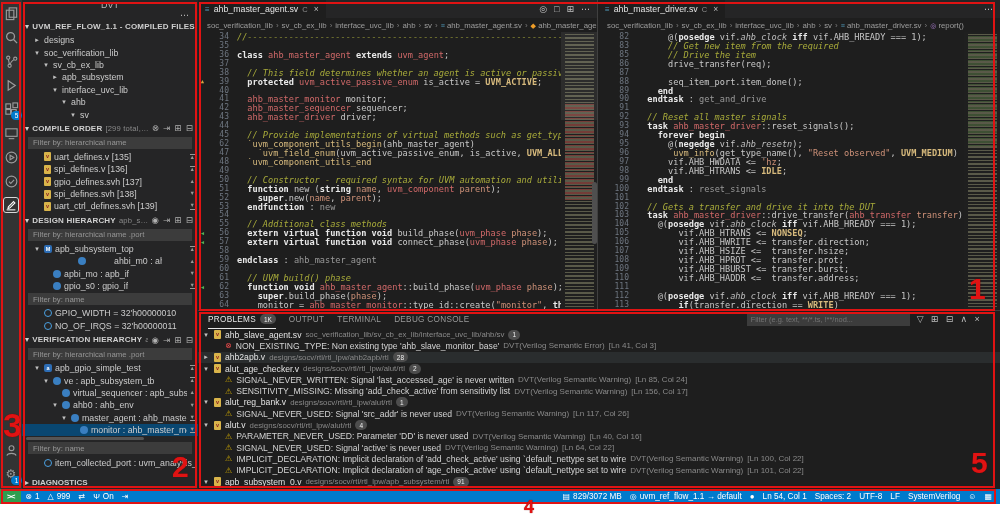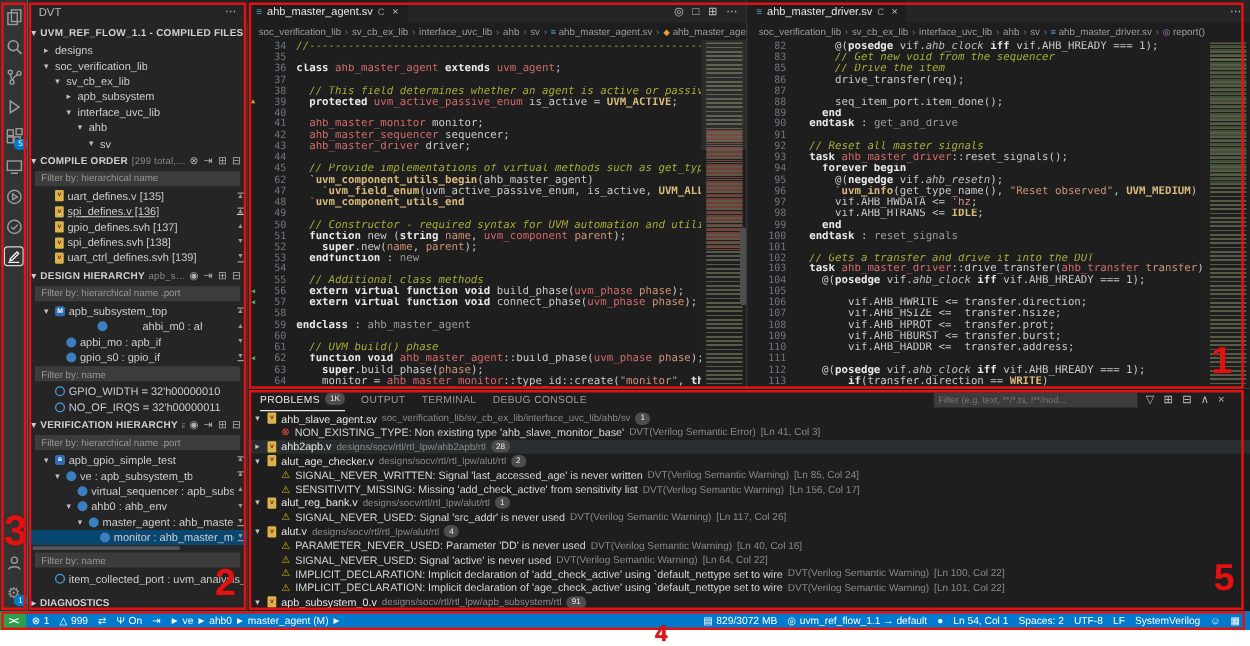--- a/index.html
+++ b/index.html
@@ -13,21 +13,21 @@
   .acticon{position:relative;width:16px;height:16px;color:#9b9b9b;display:flex;align-items:center;justify-content:center;font-size:12px;}
   .acticon svg{width:15px;height:15px;}
   .acticon.active{color:#ffffff;border:1px solid #d7d7d7;border-radius:3px;box-sizing:border-box;}
   .actbadge{position:absolute;right:-3px;bottom:-3px;background:#007acc;color:#fff;font-size:6.5px;
             min-width:9px;height:9px;border-radius:5px;display:flex;align-items:center;justify-content:center;padding:0 1px;}
   .actbottom{margin-top:auto;display:flex;flex-direction:column;gap:8px;align-items:center;padding-bottom:7px;}
 
   
   .sidebar{width:176px;background:#252526;color:#cccccc;font-size:8.8px;display:flex;flex-direction:column;
            overflow:hidden;flex-shrink:0;}
-  .sideheader{height:19px;display:flex;align-items:center;padding:0 9px;color:#b8b8b8;font-size:9px;flex-shrink:0;}
+  .sideheader{height:19px;display:flex;align-items:center;padding:0 9px;color:#b8b8b8;font-size:9px;flex-shrink:0;flex-direction:column;}
   .sideheader .more{margin-left:auto;color:#b8b8b8;}
   .sechead{height:15px;display:flex;align-items:center;font-weight:bold;font-size:8px;color:#cfcfcf;
            padding-left:3px;gap:3px;flex-shrink:0;letter-spacing:.2px;white-space:nowrap;overflow:hidden;}
   .sechead .meta{font-weight:normal;color:#8a8a8a;font-size:7.6px;overflow:hidden;text-overflow:ellipsis;}
   .sechead .hicons{margin-left:auto;display:flex;gap:4px;color:#b0b0b0;padding-right:5px;font-weight:normal;font-size:8.5px;flex-shrink:0;}
   .filter{height:12px;margin:1px 6px 2px 6px;background:#3c3c3c;color:#969696;font-size:7.8px;
           display:flex;align-items:center;padding:0 5px;flex-shrink:0;white-space:nowrap;overflow:hidden;}
   .trow{height:12.4px;display:flex;align-items:center;gap:3px;padding-right:3px;white-space:nowrap;overflow:hidden;flex-shrink:0;}
   .trow .chev{width:8px;color:#c0c0c0;font-size:7px;text-align:center;flex-shrink:0;}
   .trow .lbl{overflow:hidden;text-overflow:clip;}
@@ -68,21 +68,21 @@
   .codelines{flex:1;overflow:hidden;font-family:"DejaVu Sans Mono","Liberation Mono",monospace;
              font-size:8.6px;line-height:8.93px;padding-top:1px;min-width:0;}
   .line{display:flex;height:8.93px;align-items:center;}
   .mkcol{width:9px;text-align:center;font-size:5.5px;flex-shrink:0;line-height:1;}
   .mkw{color:#d7a741;} .mkg{color:#54b054;}
   .lnum{width:22px;text-align:right;color:#6e7681;padding-right:8px;flex-shrink:0;font-size:8px;}
   .lcontent{white-space:pre;overflow:hidden;flex:1;}
   .tk-kw{color:#e9e9e9;font-weight:bold;}
   .tk-ty{color:#d16969;}
   .tk-ct{color:#d7ba7d;font-weight:bold;}
-  .tk-mc{color:#d7ba7d;font-weight:bold;}
+  .tk-mc{color:#d7ba7d;font-weight:normal;}
   .tk-cm{color:#a8ab3a;font-style:italic;}
   .tk-pl{color:#c8c8c8;}
   .tk-pr{color:#ce9178;}
   .tk-st{color:#ce9178;}
   .tk-lb{color:#9a9a9a;}
   .tk-em{color:#bcbcbc;font-style:italic;}
   .minimap{width:36px;background:#1f1f1f;position:relative;flex-shrink:0;overflow:hidden;}
   .minimap .mlines{position:absolute;left:4px;right:3px;top:2px;bottom:2px;
      background:repeating-linear-gradient(180deg, rgba(170,170,130,.42) 0 1.4px, transparent 1.4px 3.4px);}
   .mini-red{position:absolute;left:4px;right:3px;top:72px;height:96px;
@@ -262,21 +262,21 @@
         </span>
       </div>
       <div class="filter">Filter by: hierarchical name</div>
       <div id="tree-compileorder">
           <div class="trow" style="padding-left: 11px;">
             <span class="chev"></span>
             <span class="fi-file">v</span>
             <span class="lbl">uart_defines.v [135]</span>
             <span class="arr bt">▲</span>
           </div>
-          <div class="trow" style="padding-left: 11px; text-decoration: underline;">
+          <div class="trow" style="padding-left: 11px;">
             <span class="chev"></span>
             <span class="fi-file">v</span>
             <span class="lbl">spi_defines.v [136]</span>
             <span class="arr bt">▲</span>
           </div>
           <div class="trow" style="padding-left: 11px;">
             <span class="chev"></span>
             <span class="fi-file">v</span>
             <span class="lbl">gpio_defines.svh [137]</span>
             <span class="arr ">▲</span>
@@ -643,21 +643,21 @@
           <div class="codewrap">
             <div class="codelines" id="code1">
                 <div class="line">
                   <span class="mkcol mkg"></span>
                   <span class="lnum">82</span>
                   <span class="lcontent"><span class="tk-pl">      @(</span><span class="tk-kw">posedge</span><span class="tk-pl"> vif.</span><span class="tk-em">ahb_clock</span><span class="tk-kw"> iff</span><span class="tk-pl"> vif.AHB_HREADY === 1);</span></span>
                 </div>
                 <div class="line">
                   <span class="mkcol mkg"></span>
                   <span class="lnum">83</span>
-                  <span class="lcontent"><span class="tk-cm">      // Get new void from the sequencer</span></span>
+                  <span class="lcontent"><span class="tk-cm">      // Get new item from the required</span></span>
                 </div>
                 <div class="line">
                   <span class="mkcol mkg"></span>
                   <span class="lnum">85</span>
                   <span class="lcontent"><span class="tk-cm">      // Drive the item</span></span>
                 </div>
                 <div class="line">
                   <span class="mkcol mkg"></span>
                   <span class="lnum">86</span>
                   <span class="lcontent"><span class="tk-pl">      drive_transfer(req);</span></span>
@@ -747,20 +747,21 @@
                   <span class="lcontent"><span class="tk-kw">  task </span><span class="tk-ty">ahb_master_driver</span><span class="tk-pl">::drive_transfer(</span><span class="tk-ty">ahb_transfer</span><span class="tk-pr"> transfer</span><span class="tk-pl">);</span></span>
                 </div>
                 <div class="line">
                   <span class="mkcol mkg"></span>
                   <span class="lnum">104</span>
                   <span class="lcontent"><span class="tk-pl">    @(</span><span class="tk-kw">posedge</span><span class="tk-pl"> vif.</span><span class="tk-em">ahb_clock</span><span class="tk-kw"> iff</span><span class="tk-pl"> vif.AHB_HREADY === 1);</span></span>
                 </div>
                 <div class="line">
                   <span class="mkcol mkg"></span>
                   <span class="lnum">105</span>
+                  <span class="lcontent"><span class="tk-pl">        vif.AHB_HTRANS &lt;= </span><span class="tk-ct">NONSEQ</span><span class="tk-pl">;</span></span>
                 </div>
                 <div class="line">
                   <span class="mkcol mkg"></span>
                   <span class="lnum">106</span>
                   <span class="lcontent"><span class="tk-pl">        vif.AHB_HWRITE &lt;= transfer.direction;</span></span>
                 </div>
                 <div class="line">
                   <span class="mkcol mkg"></span>
                   <span class="lnum">107</span>
                   <span class="lcontent"><span class="tk-pl">        vif.AHB_HSIZE &lt;=  transfer.hsize;</span></span>
@@ -937,29 +938,20 @@
       </div>
       <div class="sitem">
         <span class="sico">⇄</span>
       </div>
       <div class="sitem">
         <span class="sico">Ψ</span>
         <span>On</span>
       </div>
       <div class="sitem">
         <span class="sico">⇥</span>
-      </div>
-      <div class="sitem">
-        <span class="ssep">▶</span>
-        <span>ve</span>
-        <span class="ssep">▶</span>
-        <span>ahb0</span>
-        <span class="ssep">▶</span>
-        <span>master_agent (M)</span>
-        <span class="ssep">▶</span>
       </div>
       <div class="sright">
         <div class="sitem">
           <span class="sico">▤</span>
           <span>829/3072 MB</span>
         </div>
         <div class="sitem">
           <span class="sico">◎</span>
           <span>uvm_ref_flow_1.1 → default</span>
         </div>

